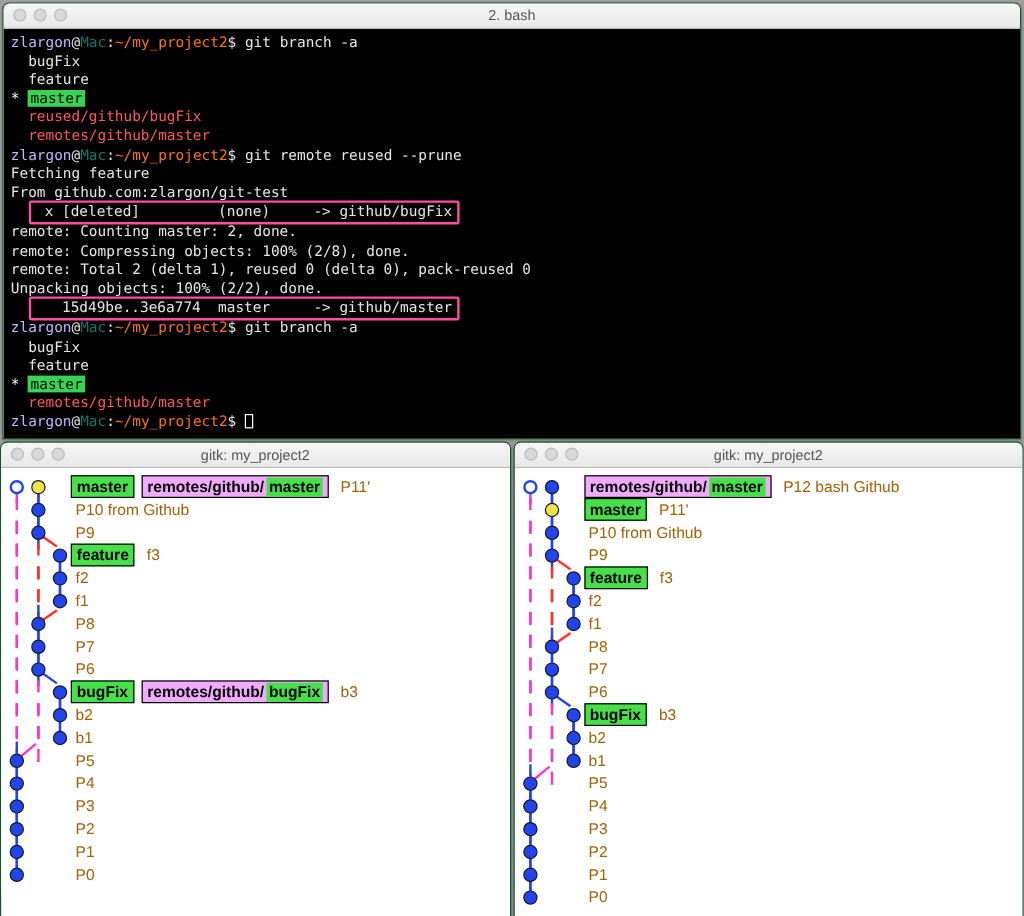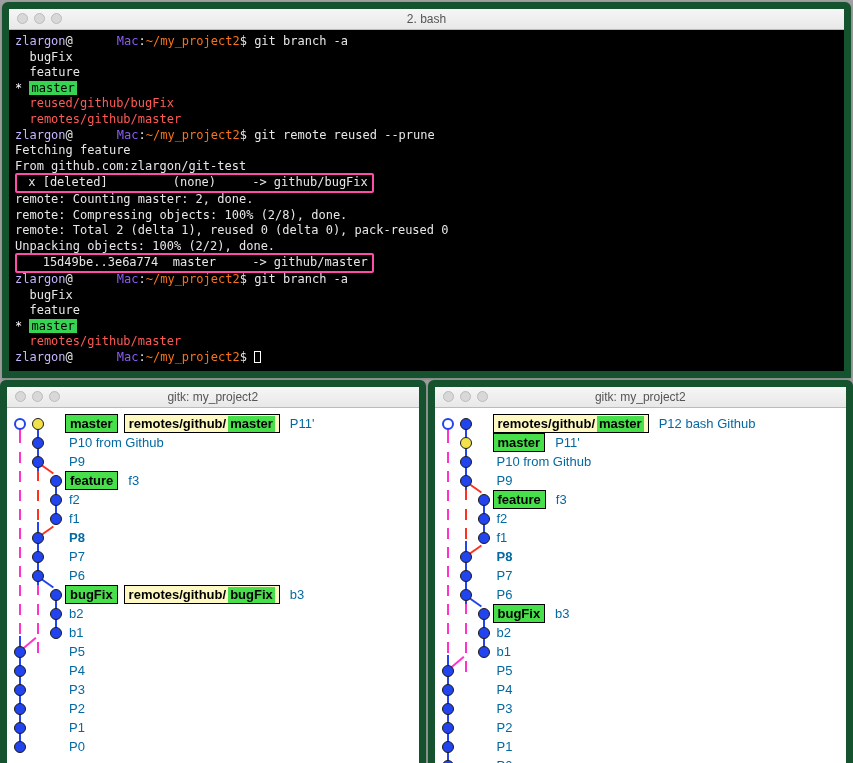--- a/index.html
+++ b/index.html
@@ -5,21 +5,21 @@
   body {
     margin: 0;
     padding: 0;
     font-family: -apple-system, "Lucida Grande", sans-serif;
     background: #a0a0a0;
     width: 853px;
     font-size: 13px;
   }
   .window {
     background: #fff;
-    border: 7px solid #14532d;
+    border: 1px solid #14532d;
     border-radius: 6px 6px 0 0;
     overflow: hidden;
     box-shadow: 0 1px 3px rgba(0,0,0,.2);
   }
   .titlebar {
     background: linear-gradient(#f6f6f6,#e8e8e8);
     border-bottom: 1px solid #bbb;
     height: 20px;
     position: relative;
     text-align: center;
@@ -43,38 +43,38 @@
   .term {
     background: #000;
     color: #fff;
     font-family: Menlo, monospace;
     font-size: 12px;
     line-height: 1.3;
     padding: 4px 6px 6px;
     white-space: pre;
   }
   .term .g { color: #c4b5fd; }
-  .term .c { color: #8b5cf6; margin-left: 44px; }
+  .term .c { color: #0f766e; }
   .term .p { color: #f97316; }
   .term .r { color: #ff5a56; }
   .term .w { color: #e6e6e6; }
   .term .badge-g { background:#39d353; color:#000; padding:0 2px; }
   .term .star { color:#fff; }
   .term .cursor {
     display:inline-block;
     width: 7px; height: 12px;
     border: 1px solid #fff; box-sizing:border-box;
     vertical-align: -2px;
   }
   .hl {
     border: 2px solid #ff4da6;
     border-radius: 2px;
     padding: 0 4px;
     display: inline-block;
-    margin: -1px 0;
+    margin: -1px 15px;
   }
   
   .split {
     display:flex;
     margin-top: 2px;
     gap:2px;
   }
   .split .window { flex:1; min-width:0; }
   .gitk {
     background:#fff;
@@ -99,24 +99,24 @@
     border:1px solid #000;
     padding:0 4px;
     margin-right:6px;
     font-weight:bold;
     line-height:16px;
     height:17px;
     display:inline-flex;
     align-items:center;
   }
   .tagbox.local { background:#47e04a; }
-  .tagbox.remote { background:#fef9c3; }
+  .tagbox.remote { background:#f0abfc; }
   .tagbox.remote .name { background:#47e04a; color:#000; margin-left:2px; padding:0 2px; display:inline-block; }
-  .msg { color:#0369a1; margin-left:4px;text-align:center; }
-  .msg.bold { font-weight:bold; }
+  .msg { color:#a16207; margin-left:4px;text-align:center; }
+  .msg.bold { font-weight:normal; }
   .rowcontent { display:flex; align-items:center; }
   
   .lane::before, .lane::after {
     content:"";
     position:absolute;
     left:50%;
     transform:translateX(-50%);
     width:2px;
     z-index:1;
   }

